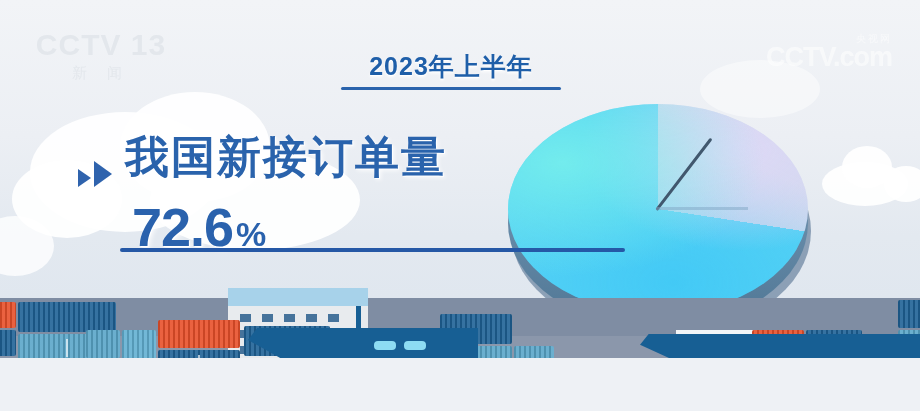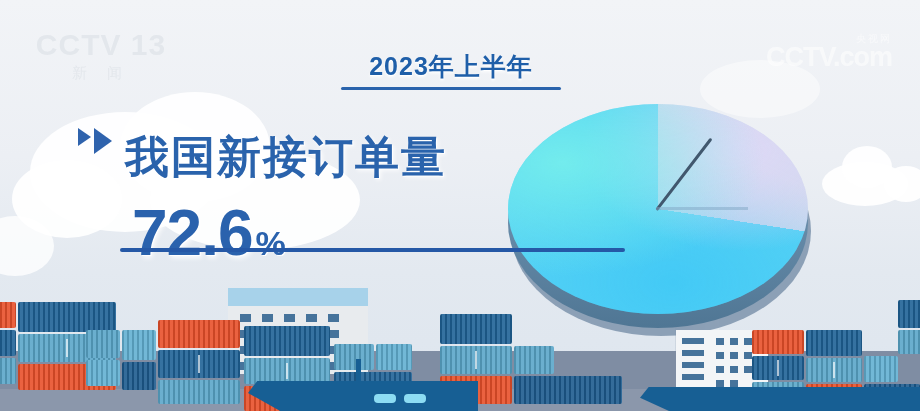--- a/index.html
+++ b/index.html
@@ -2,21 +2,21 @@
 <html><head>
 <meta charset="utf-8">
 <style>
   html,body{margin:0;padding:0;}
   body{
     width:920px;height:411px;overflow:hidden;
     font-family:"Liberation Sans","DejaVu Sans",sans-serif;
     background:#eef1f5;
   }
   #stage{
-    position:relative;width:920px;height:411px;overflow:hidden;
+    position:relative;width:920px;height:358px;overflow:hidden;
     background:linear-gradient(180deg,#f2f4f7 0%,#eceff4 38%,#e3e9f0 66%,#dde5ee 100%);
   }
 
   
   .cloud{position:absolute;background:#ffffff;border-radius:50%;opacity:.92;}
   .cloud.soft{opacity:.78;}
   .cloud-grp{position:absolute;}
 
   
   #wm-left{
@@ -38,36 +38,36 @@
     text-align:center;
   }
   #subtitle .st-text{
     font-size:25px;font-weight:bold;color:#1f5fa9;letter-spacing:1px;
     text-shadow:0 1px 0 #fff,0 2px 3px rgba(255,255,255,.9);
   }
   #subtitle .st-rule{
     margin-top:4px;height:3px;background:#2a63ac;border-radius:2px;
   }
 
-  #line1{position:absolute;left:78px;top:128px;display:flex;align-items:flex-start;}
+  #line1{position:absolute;left:78px;top:128px;display:flex;align-items:flex-end;}
   .chev{width:0;height:0;border-style:solid;margin-right:3px;}
   .chev.c1{border-width:9px 0 9px 13px;border-color:transparent transparent transparent #2f63ad;}
   .chev.c2{border-width:13px 0 13px 18px;border-color:transparent transparent transparent #2f63ad;}
   #line1 .l1-text{
     margin-left:10px;font-size:44px;font-weight:bold;color:#2a63ac;letter-spacing:2px;
     text-shadow:1px 1px 0 #ffffff,2px 2px 4px rgba(255,255,255,.85);
   }
 
   #line2{position:absolute;left:128px;top:196px;display:flex;align-items:baseline;}
   #line2 .l2-text{
     font-size:36px;font-weight:bold;color:#2a63ac;letter-spacing:1px;
     text-shadow:1px 1px 0 #ffffff,2px 2px 4px rgba(255,255,255,.85);
   }
   #line2 .l2-num{
-    font-size:64px;font-weight:bold;color:#2a62ad;letter-spacing:-1px;margin-left:4px;
+    font-size:54px;font-weight:bold;color:#2a62ad;letter-spacing:-1px;margin-left:4px;
     text-shadow:1px 1px 0 #ffffff,2px 3px 5px rgba(255,255,255,.85);
   }
   #line2 .l2-pct{
     font-size:34px;font-weight:bold;color:#2a62ad;margin-left:3px;
     text-shadow:1px 1px 0 #ffffff;
   }
   #headrule{
     position:absolute;left:120px;top:248px;width:505px;height:4px;
     background:#2558a6;border-radius:2px;
   }

